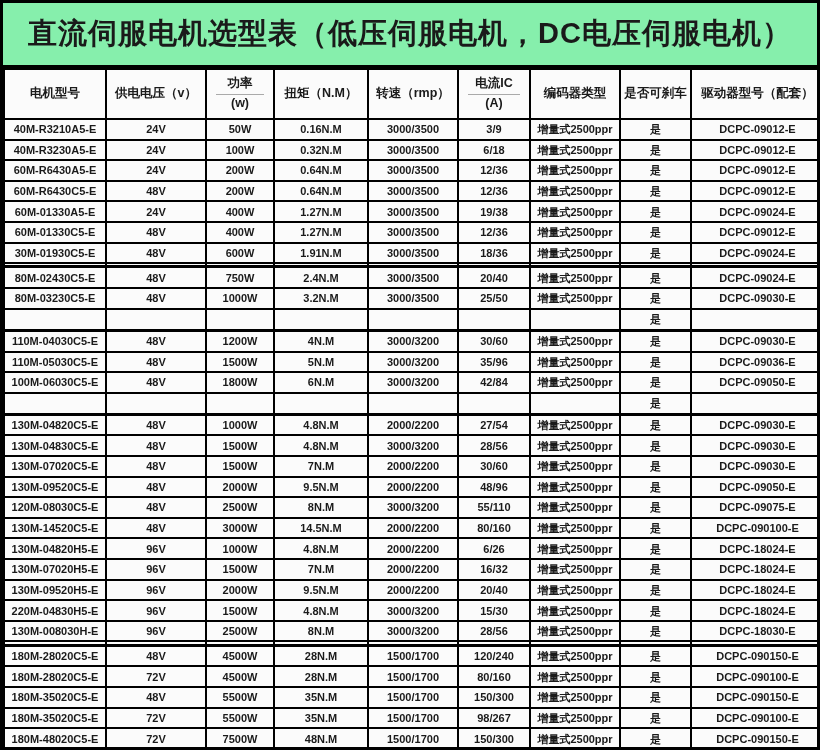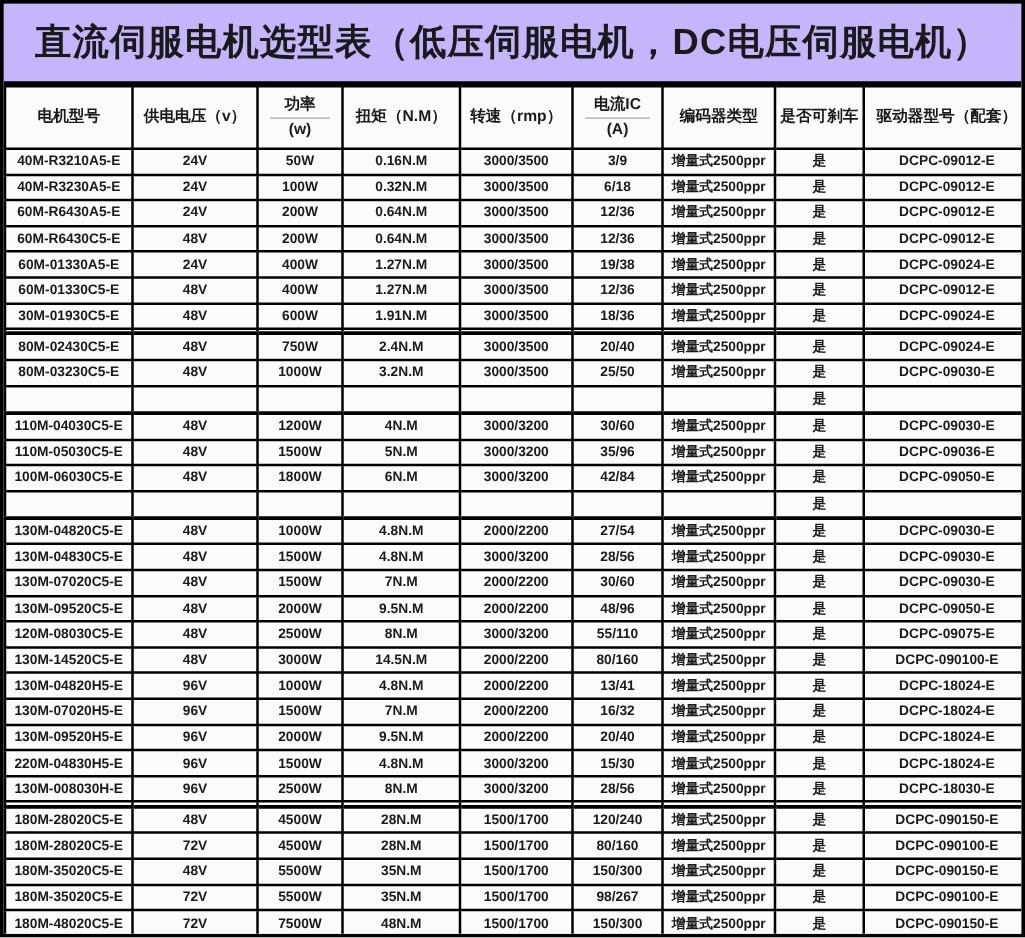--- a/index.html
+++ b/index.html
@@ -5,21 +5,21 @@
   html,body { margin:0; padding:0; background:#ffffff; }
   .page {
     width:820px; height:750px; box-sizing:border-box;
     border:3px solid #000; background:#fafafa;
     font-family:"Liberation Sans", sans-serif; color:#1a1a1a;
     overflow:hidden;
   }
   .title-bar {
     height:65px; box-sizing:border-box; border-bottom:3px solid #000;
     display:flex; align-items:center; justify-content:center;
-    font-size:29px; font-weight:bold; letter-spacing:1px; background:#c4b5fd;
+    font-size:29px; font-weight:bold; letter-spacing:1px; background:#86efac;
   }
   table.spec {
     width:100%; height:682px; border-collapse:collapse; table-layout:fixed;
     background:#fbfbfb;
   }
   table.spec th {
     border:2px solid #000; font-size:12.5px; font-weight:bold;
     height:48px; padding:0 1px; text-align:center; vertical-align:middle;
     line-height:1.25;
   }
@@ -296,21 +296,21 @@
           <td>增量式2500ppr</td>
           <td>是</td>
           <td>DCPC-090100-E</td>
         </tr>
         <tr>
           <td>130M-04820H5-E</td>
           <td>96V</td>
           <td>1000W</td>
           <td>4.8N.M</td>
           <td>2000/2200</td>
-          <td>13/41</td>
+          <td>6/26</td>
           <td>增量式2500ppr</td>
           <td>是</td>
           <td>DCPC-18024-E</td>
         </tr>
         <tr>
           <td>130M-07020H5-E</td>
           <td>96V</td>
           <td>1500W</td>
           <td>7N.M</td>
           <td>2000/2200</td>

